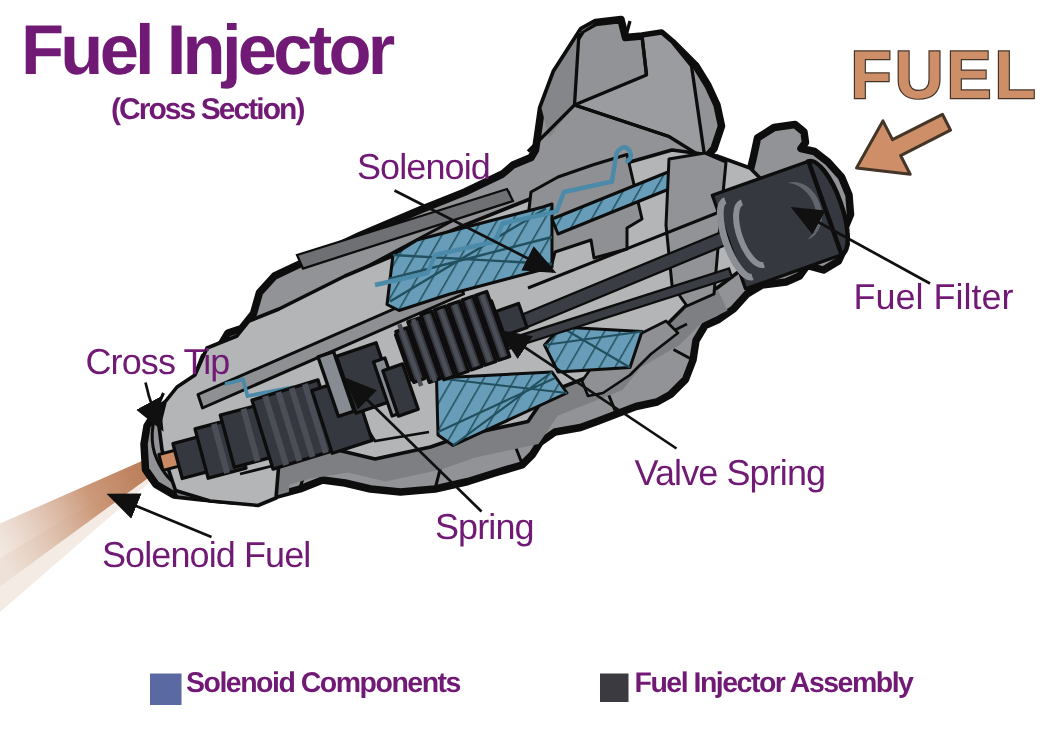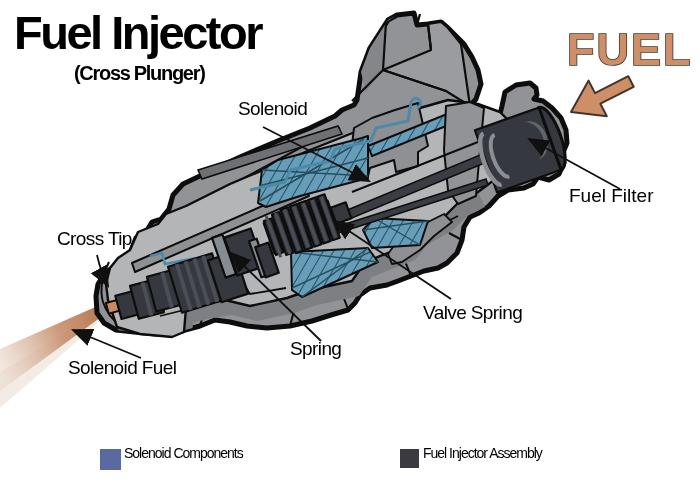--- a/index.html
+++ b/index.html
@@ -1,17 +1,17 @@
 <!DOCTYPE html>
 <html><head><meta charset="utf-8"><style>
 html,body{margin:0;padding:0;width:700px;height:498px;background:#ffffff;overflow:hidden}
 body{font-family:"Liberation Sans",sans-serif;position:relative}
-.t{position:absolute;white-space:nowrap;color:#000000}
-.lb{font-size:19px;letter-spacing:-0.6px}
-.lg{font-size:14px;font-weight:normal;letter-spacing:-1px}
+.t{position:absolute;white-space:nowrap;color:#701a75}
+.lb{font-size:24px;letter-spacing:-0.6px}
+.lg{font-size:19px;font-weight:bold;letter-spacing:-1px}
 </style></head><body>
 <svg width="700" height="498" viewBox="0 0 700 498" style="position:absolute;left:0;top:0">
 <defs>
 <linearGradient id="spray" x1="113" y1="305" x2="0" y2="372" gradientUnits="userSpaceOnUse">
   <stop offset="0" stop-color="#b2714a"></stop>
   <stop offset="0.45" stop-color="#c68e6c" stop-opacity="0.9"></stop>
   <stop offset="1" stop-color="#e9d9cd" stop-opacity="0.55"></stop>
 </linearGradient>
 <marker id="ah" viewBox="0 0 10 10" refX="9" refY="5" markerWidth="12" markerHeight="12" orient="auto-start-reverse">
   <path d="M0,0.8 L10,5 L0,9.2 z" fill="#101010"></path>
@@ -93,21 +93,21 @@
 <line x1="263" y1="127" x2="369" y2="181" stroke="#101010" stroke-width="1.8" marker-end="url(#ah)"></line>
 <line x1="620" y1="189" x2="529" y2="139" stroke="#101010" stroke-width="1.8" marker-end="url(#ah)"></line>
 <path d="M97,255 Q101,273 108,286" fill="none" stroke="#101010" stroke-width="1.8" marker-end="url(#ah)"></path>
 <line x1="451" y1="299" x2="334" y2="221" stroke="#101010" stroke-width="1.8" marker-end="url(#ah)"></line>
 <line x1="321" y1="341" x2="231" y2="253" stroke="#101010" stroke-width="1.8" marker-end="url(#ah)"></line>
 <line x1="141" y1="358" x2="73" y2="330" stroke="#101010" stroke-width="1.8" marker-end="url(#ah)"></line>
 <text x="567" y="65" font-family="Liberation Sans, sans-serif" font-size="45" font-weight="bold" letter-spacing="2" fill="#cd8e68" stroke="#44352b" stroke-width="1.6" paint-order="stroke">FUEL</text>
 <polygon points="628.3,76.2 595.0,93.1 588.6,80.6 571.0,112.0 606.8,116.2 600.4,103.7 633.7,86.8" fill="#cd8e68" stroke="#443529" stroke-width="2" stroke-linejoin="round"></polygon>
 </svg>
 <div class="t" style="left:14px;top:5px;font-size:47px;font-weight:bold;letter-spacing:-2.5px">Fuel Injector</div>
-<div class="t" style="left:74px;top:62px;font-size:20px;font-weight:bold;letter-spacing:-1.3px">(Cross Plunger)</div>
+<div class="t" style="left:74px;top:62px;font-size:20px;font-weight:bold;letter-spacing:-1.3px">(Cross Section)</div>
 
 <div class="t lb" style="left:238px;top:98px">Solenoid</div>
 <div class="t lb" style="left:569px;top:185px;letter-spacing:0">Fuel Filter</div>
 <div class="t lb" style="left:57px;top:228px">Cross Tip</div>
 <div class="t lb" style="left:423px;top:302px">Valve Spring</div>
 <div class="t lb" style="left:290px;top:338px">Spring</div>
 <div class="t lb" style="left:68px;top:357px">Solenoid Fuel</div>
 <div class="t" style="left:100px;top:449px;width:21px;height:21px;background:#5a69a2"></div>
 <div class="t lg" style="left:124px;top:445px">Solenoid Components</div>
 <div class="t" style="left:400px;top:449px;width:19px;height:19px;background:#3a3a40"></div>

